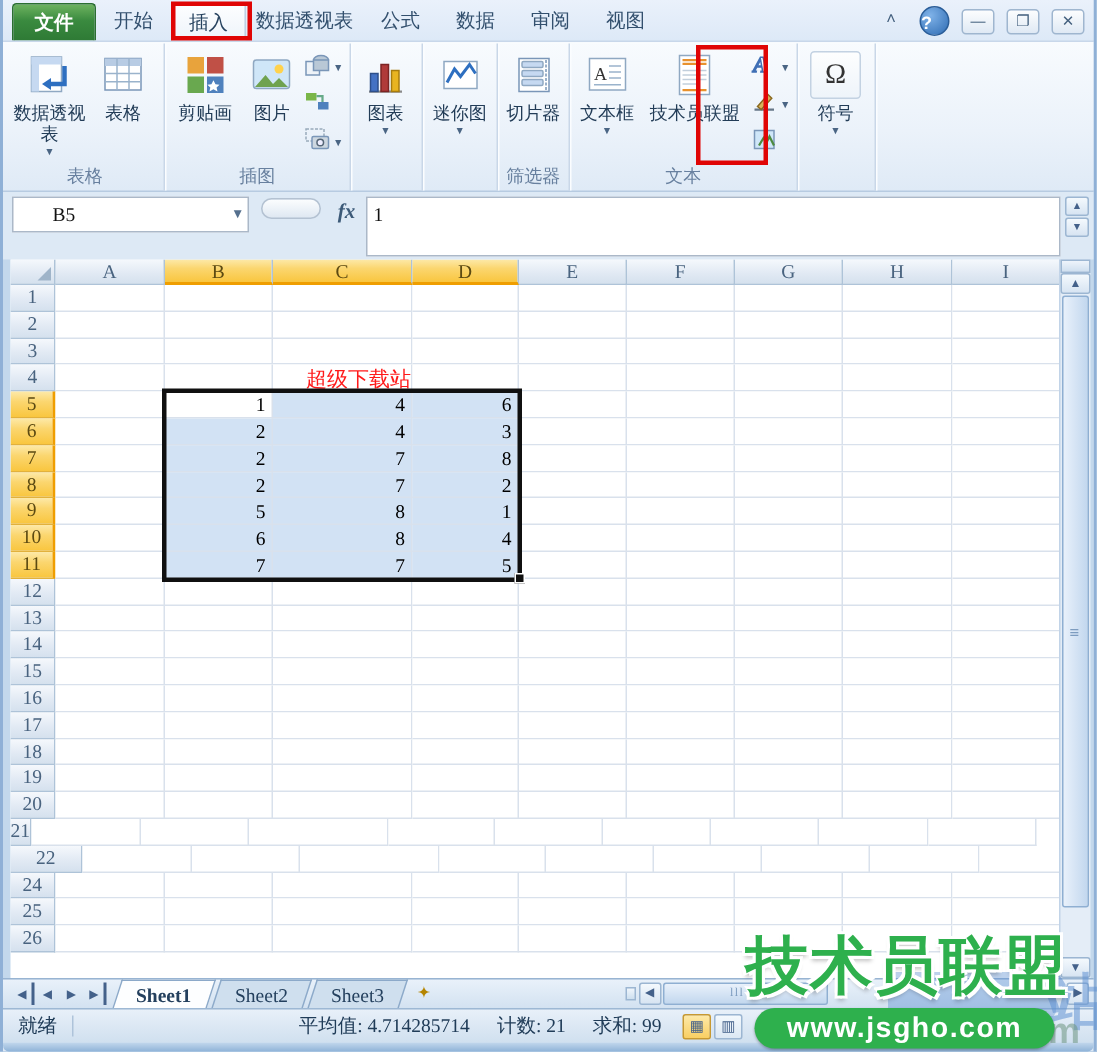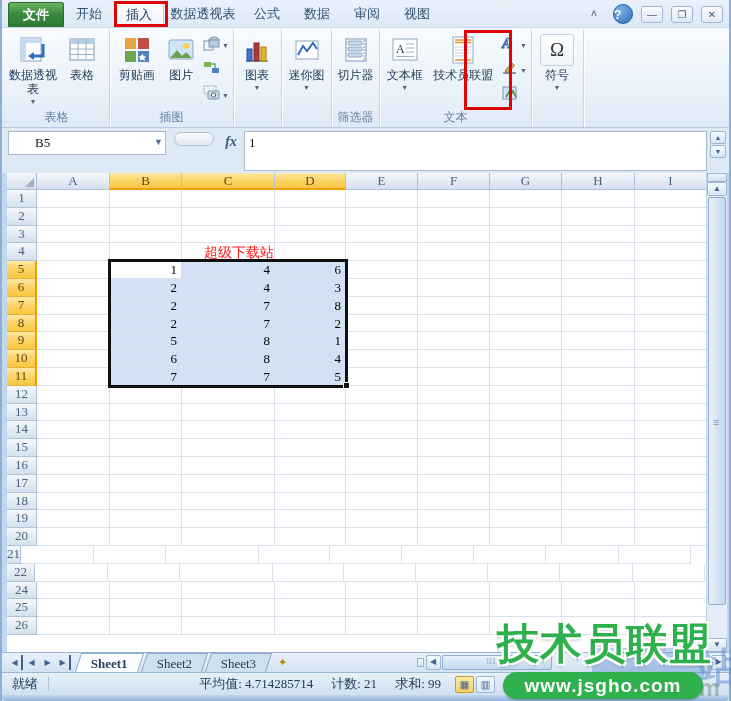--- a/index.html
+++ b/index.html
@@ -635,21 +635,21 @@
           <div class="cell" style="width: 72px; height: 17.8px;"></div>
           <div class="cell" style="width: 93px; height: 17.8px;"></div>
           <div class="cell" style="width: 71px; height: 17.8px;"></div>
           <div class="cell" style="width: 72px; height: 17.8px;"></div>
           <div class="cell" style="width: 72px; height: 17.8px;"></div>
           <div class="cell" style="width: 72px; height: 17.8px;"></div>
           <div class="cell" style="width: 73px; height: 17.8px;"></div>
           <div class="cell" style="width: 72px; height: 17.8px;"></div>
         </div>
         <div class="srow">
-          <div class="hd rowhd" style="width: 28px; height: 17.8px;">22</div>
+          <div class="hd rowhd" style="width: 48px; height: 17.8px;">22</div>
           <div class="cell" style="width: 73px; height: 17.8px;"></div>
           <div class="cell" style="width: 72px; height: 17.8px;"></div>
           <div class="cell" style="width: 93px; height: 17.8px;"></div>
           <div class="cell" style="width: 71px; height: 17.8px;"></div>
           <div class="cell" style="width: 72px; height: 17.8px;"></div>
           <div class="cell" style="width: 72px; height: 17.8px;"></div>
           <div class="cell" style="width: 72px; height: 17.8px;"></div>
           <div class="cell" style="width: 73px; height: 17.8px;"></div>
           <div class="cell" style="width: 72px; height: 17.8px;"></div>
         </div>

